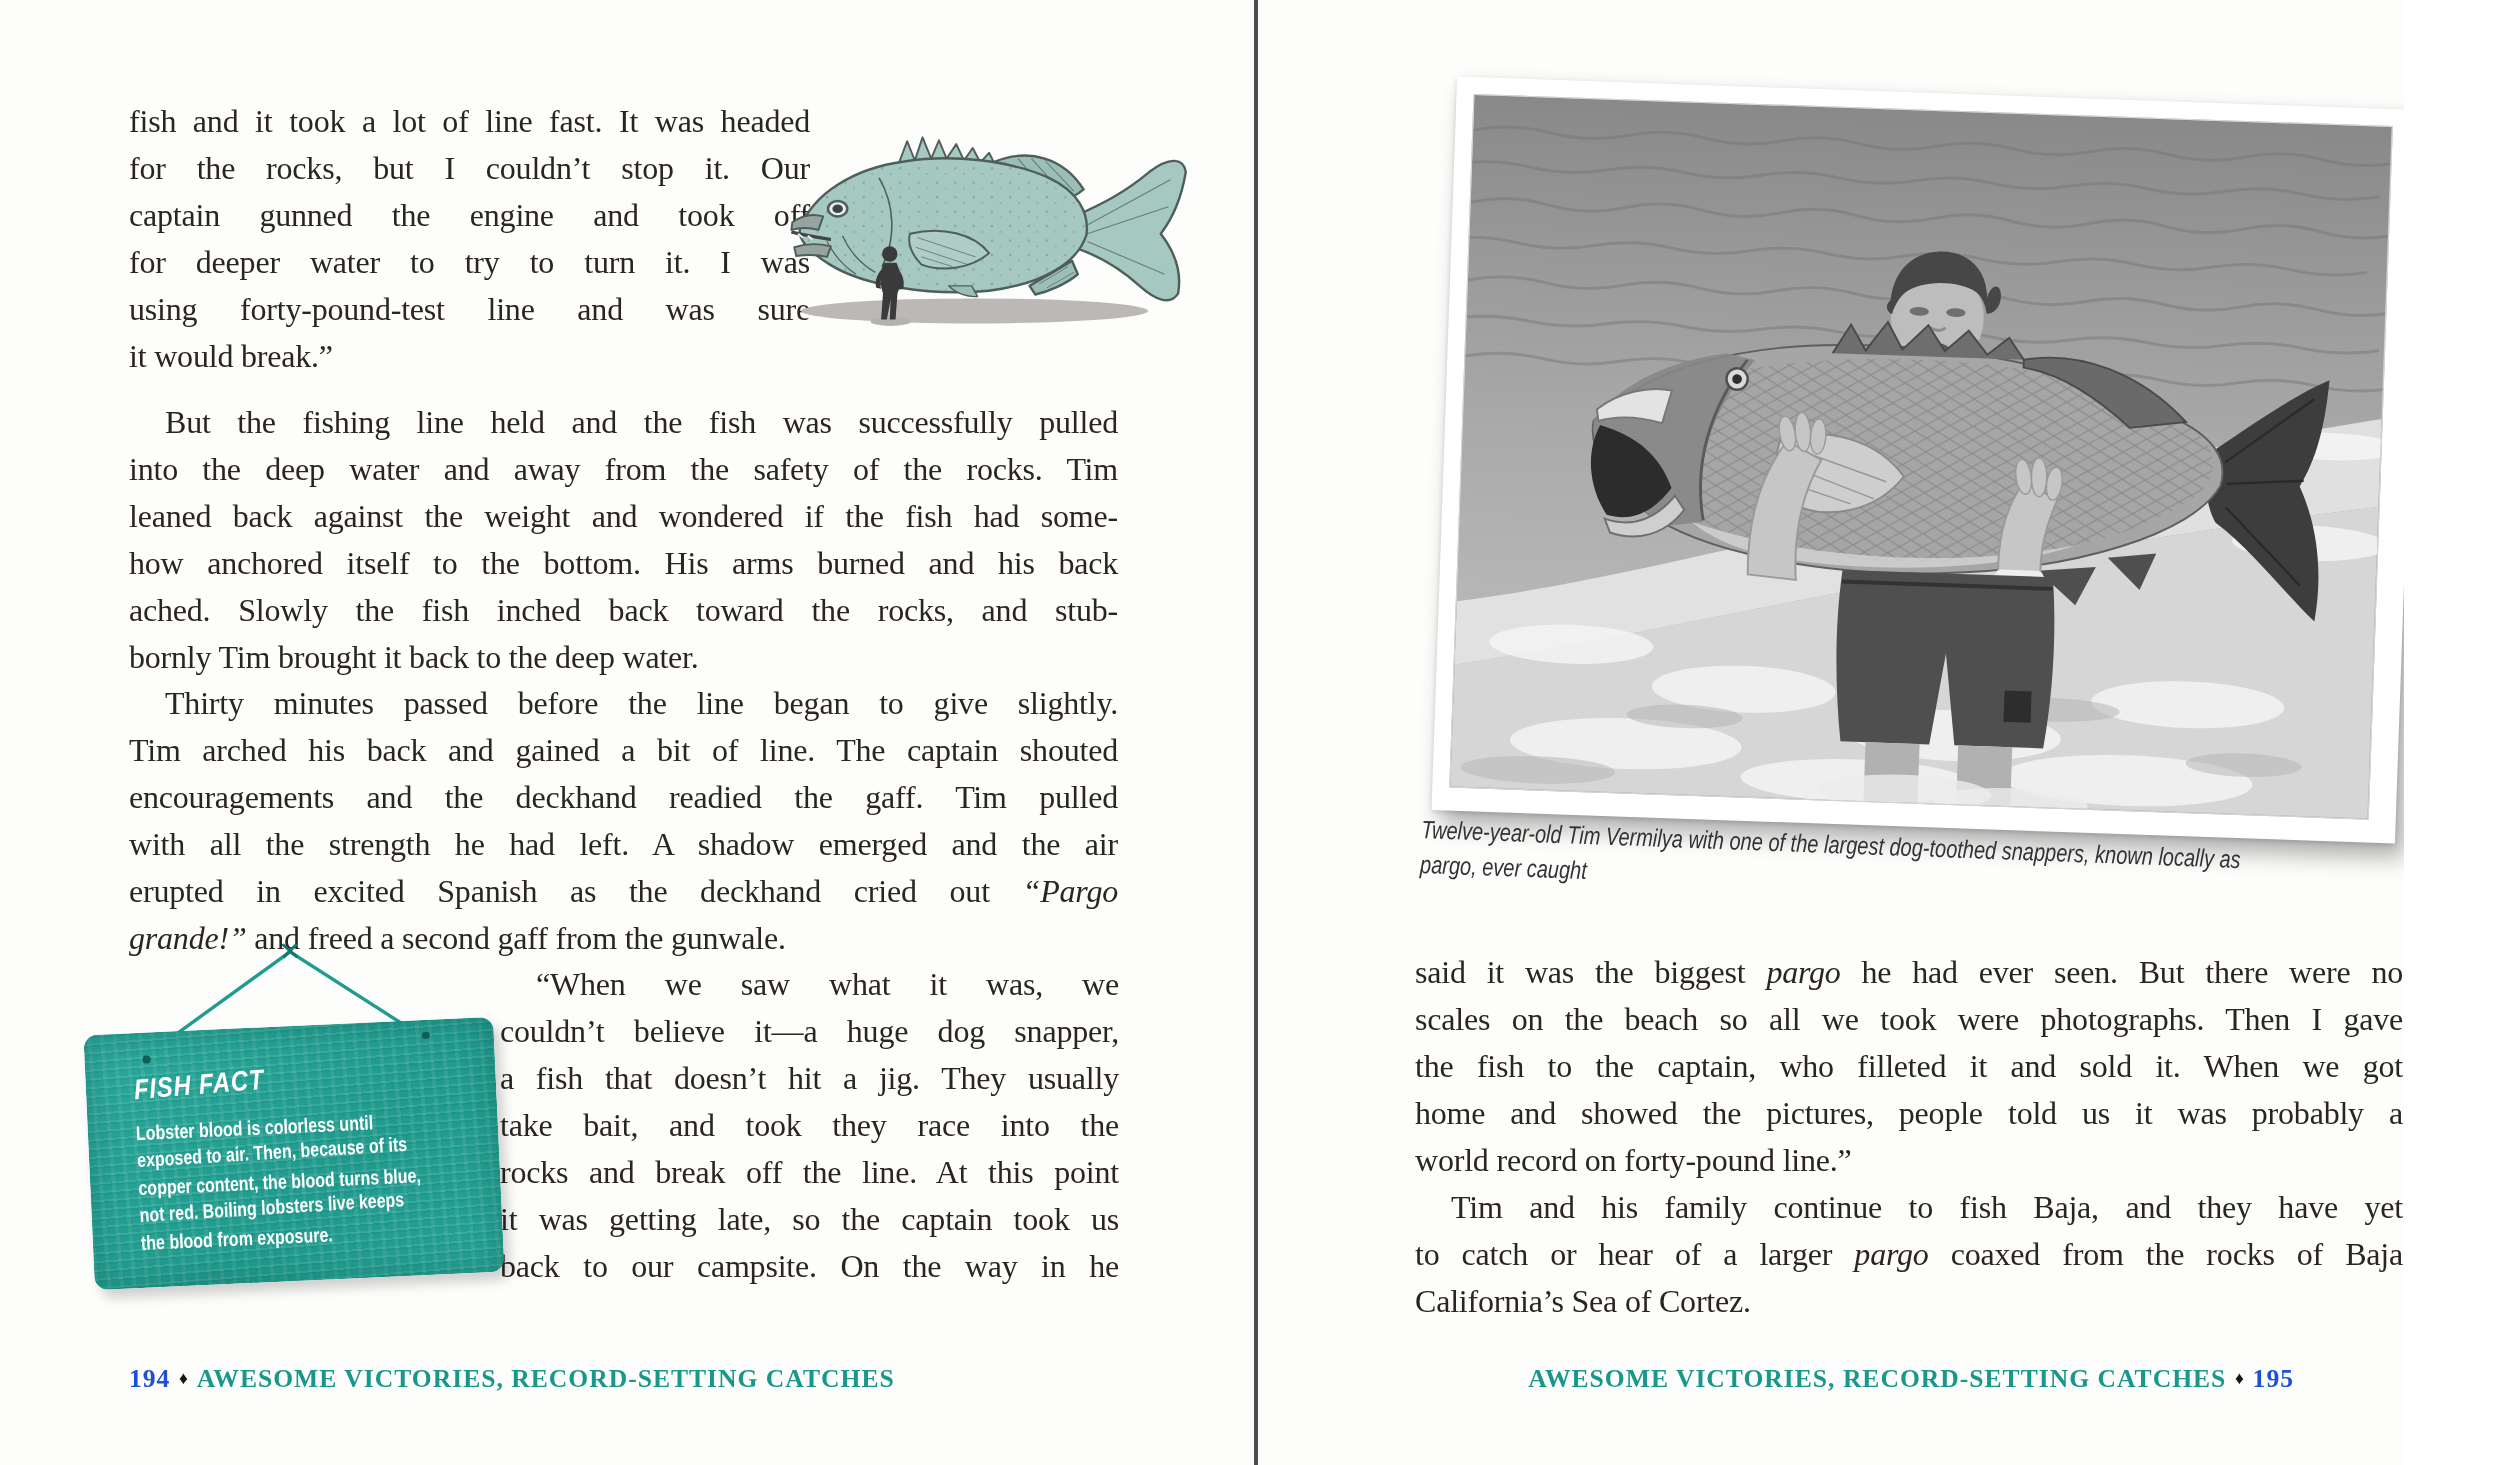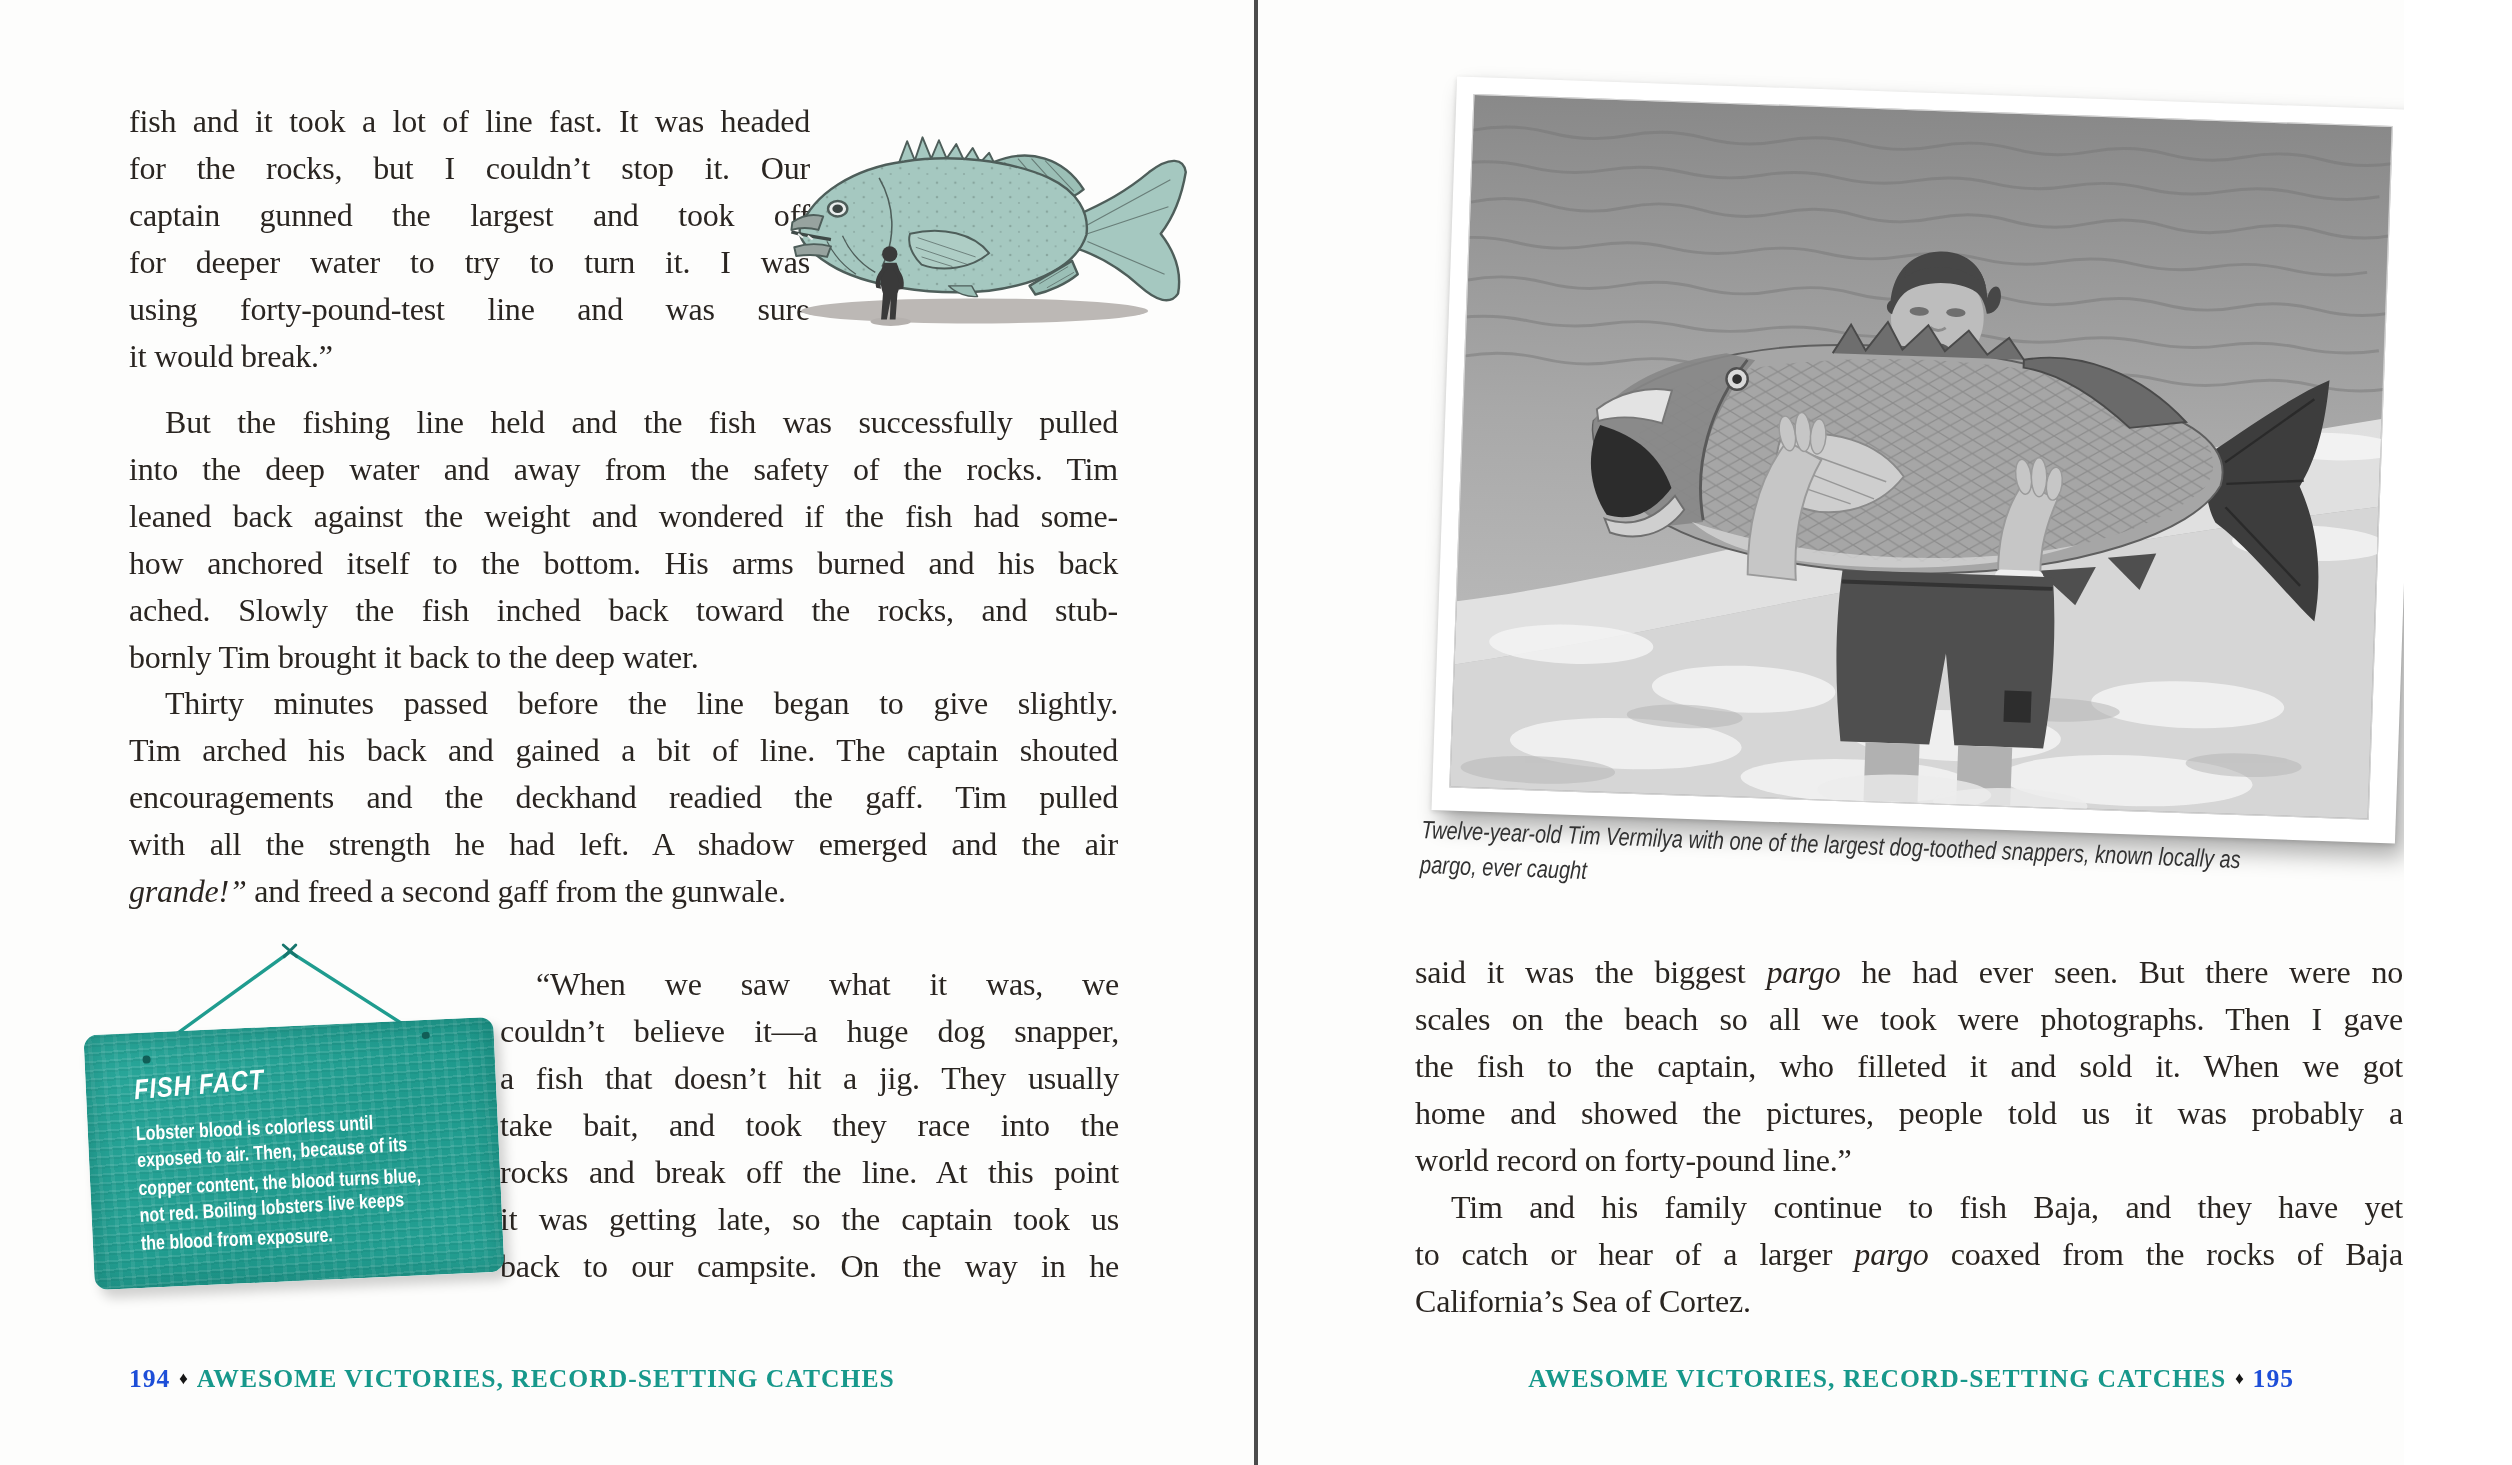--- a/index.html
+++ b/index.html
@@ -94,21 +94,21 @@
 </head>
 <body>
 
 <div class="spread">
 
   <div>
 
     <div id="para1" class="para">
         <div class="tline">fish and it took a lot of line fast. It was headed</div>
         <div class="tline">for the rocks, but I couldn’t stop it. Our</div>
-        <div class="tline">captain gunned the largest and took off</div>
+        <div class="tline">captain gunned the engine and took off</div>
         <div class="tline">for deeper water to try to turn it. I was</div>
         <div class="tline">using forty-pound-test line and was sure</div>
         <div class="tline tlast">it would break.”</div>
       </div>
 
     <svg class="fish-illo" viewBox="0 0 424 224">
       <defs>
         <pattern id="speck" width="19" height="15" patternUnits="userSpaceOnUse">
           <circle cx="4" cy="5" r="1.3" fill="#54685f" opacity="0.35"></circle>
           <circle cx="13" cy="11" r="1.1" fill="#54685f" opacity="0.3"></circle>
@@ -168,20 +168,21 @@
         <div class="tline">how anchored itself to the bottom. His arms burned and his back</div>
         <div class="tline">ached. Slowly the fish inched back toward the rocks, and stub-</div>
         <div class="tline tlast">bornly Tim brought it back to the deep water.</div>
       </div>
 
     <div id="para3" class="para indent-first">
         <div class="tline">Thirty minutes passed before the line began to give slightly.</div>
         <div class="tline">Tim arched his back and gained a bit of line. The captain shouted</div>
         <div class="tline">encouragements and the deckhand readied the gaff. Tim pulled</div>
         <div class="tline">with all the strength he had left. A shadow emerged and the air</div>
+        <div class="tline">erupted in excited Spanish as the deckhand cried out <i>“Pargo</i></div>
         <div class="tline tlast"><i>grande!”</i> and freed a second gaff from the gunwale.</div>
       </div>
 
     <div id="para4" class="para indent-first" data-justify-all="true">
         <div class="tline">“When we saw what it was, we</div>
         <div class="tline">couldn’t believe it—a huge dog snapper,</div>
         <div class="tline">a fish that doesn’t hit a jig. They usually</div>
         <div class="tline">take bait, and took they race into the</div>
         <div class="tline">rocks and break off the line. At this point</div>
         <div class="tline">it was getting late, so the captain took us</div>

